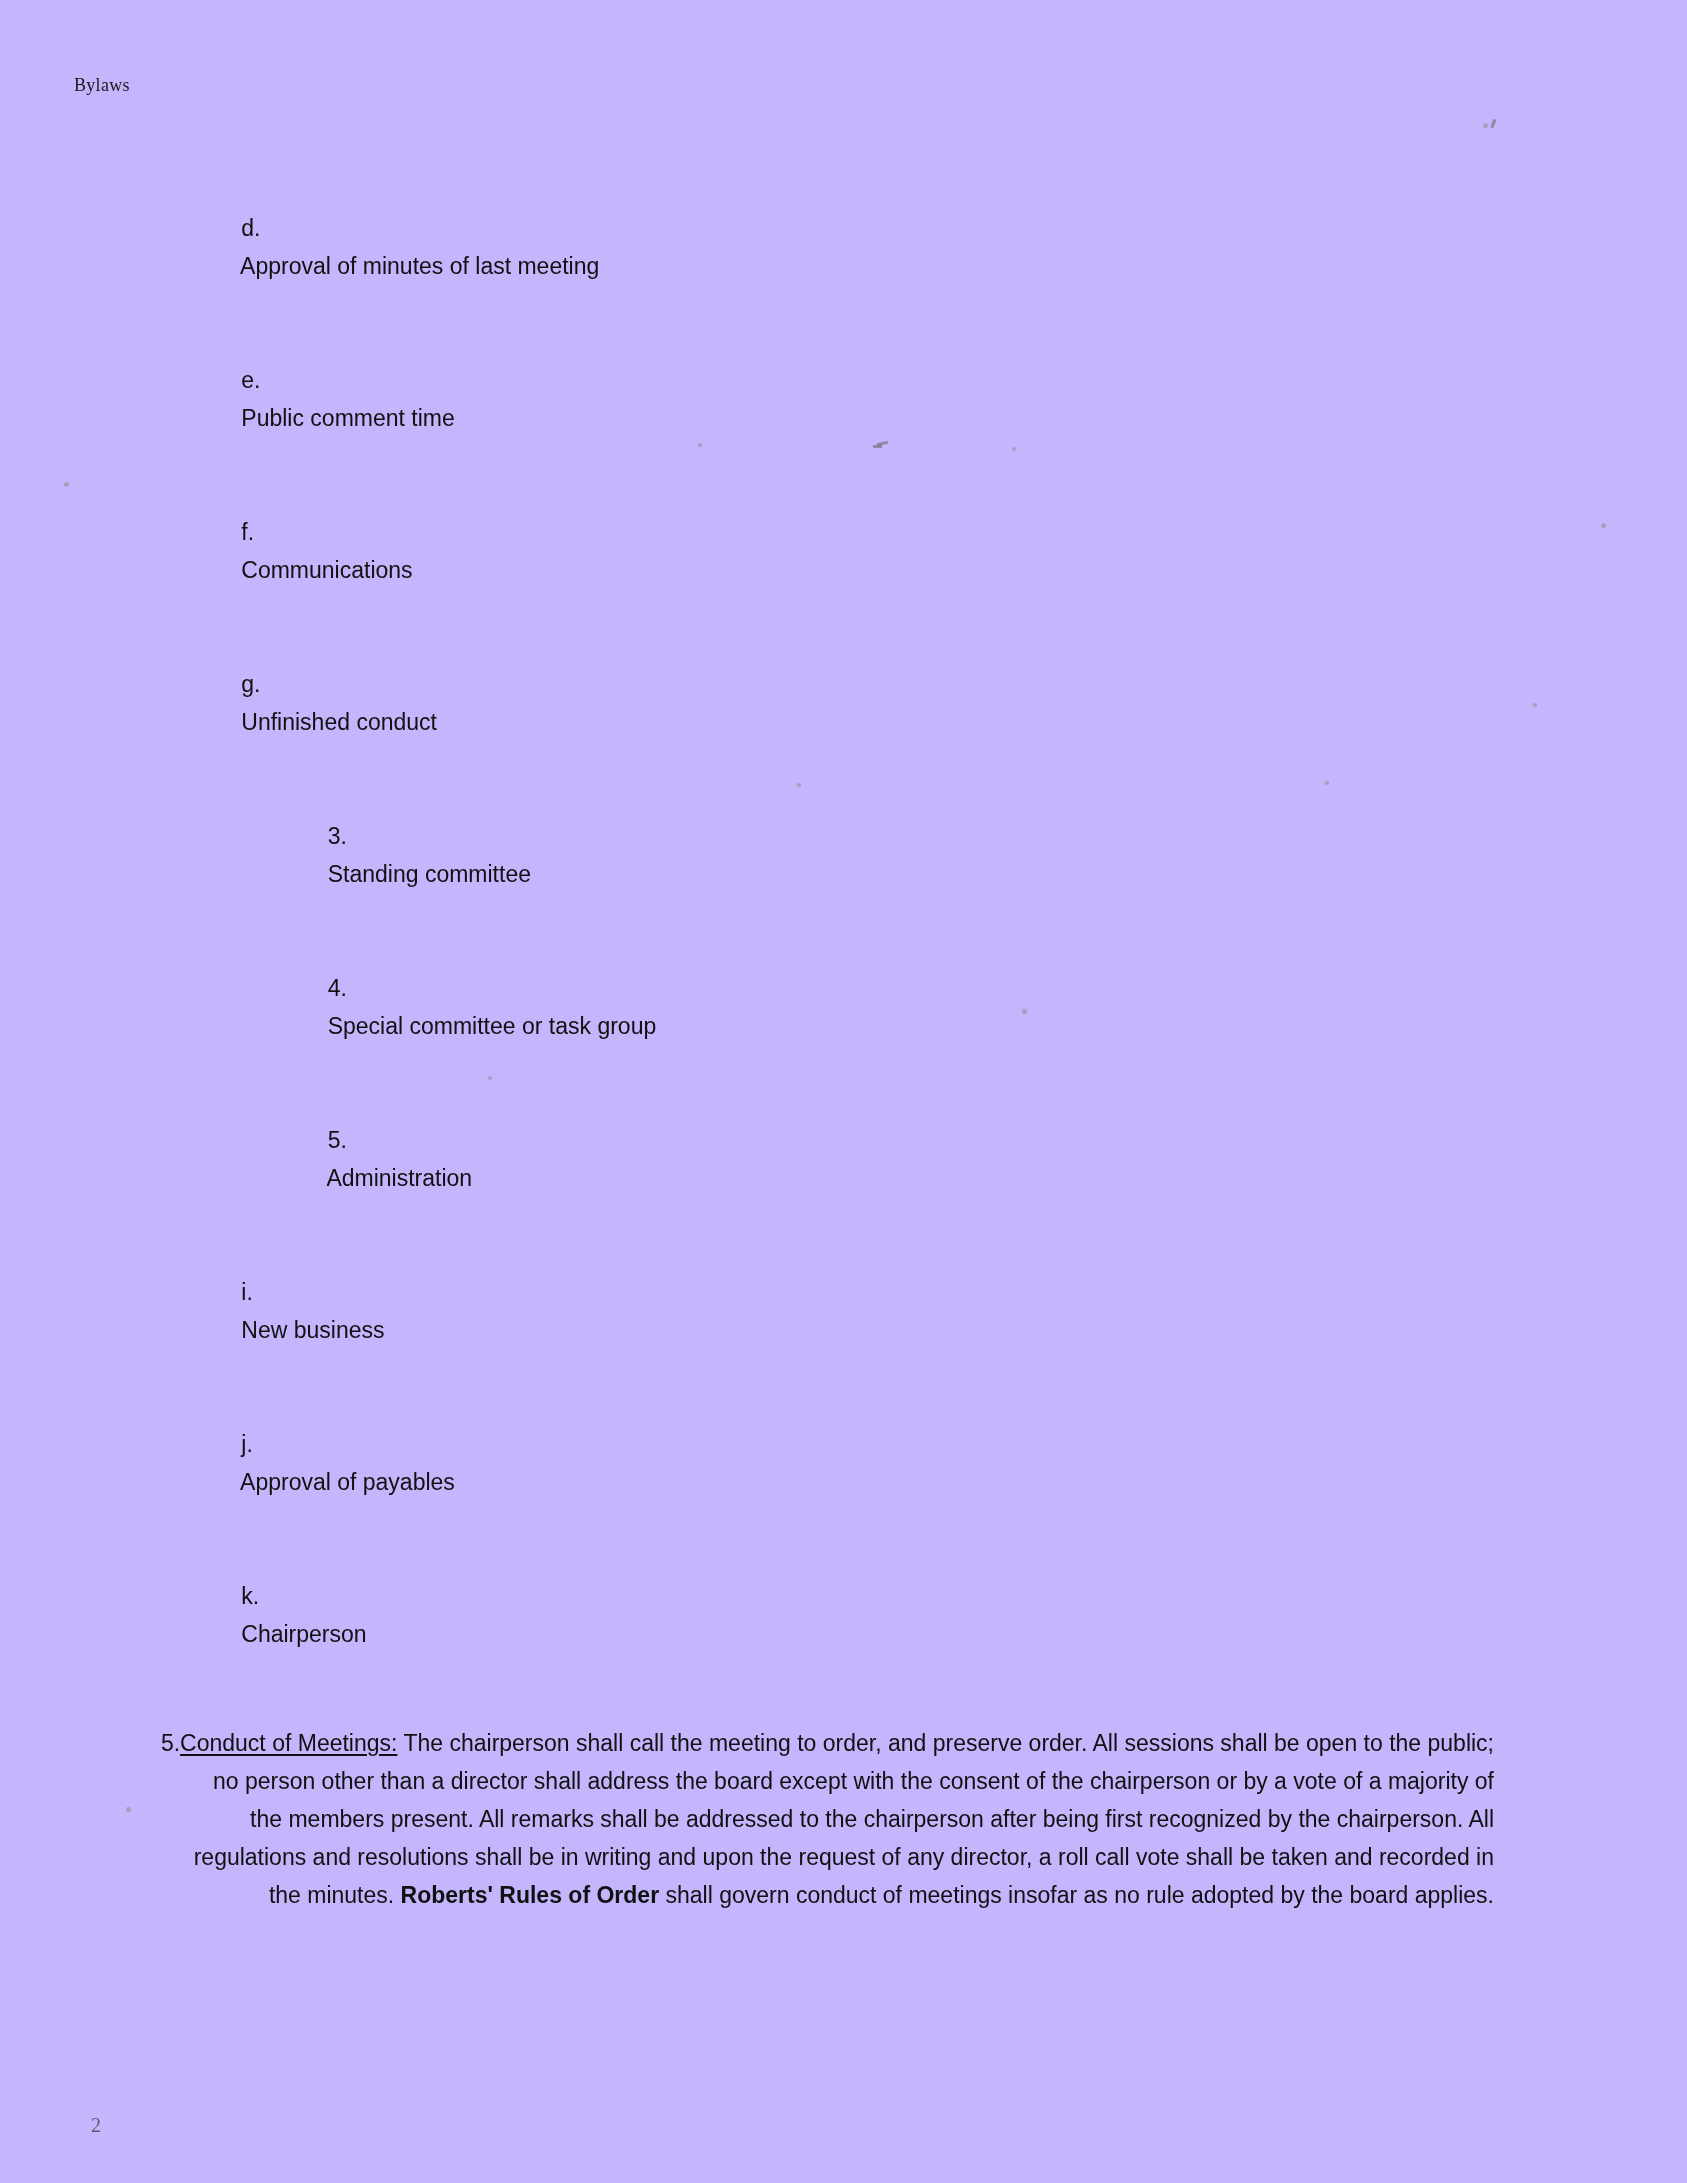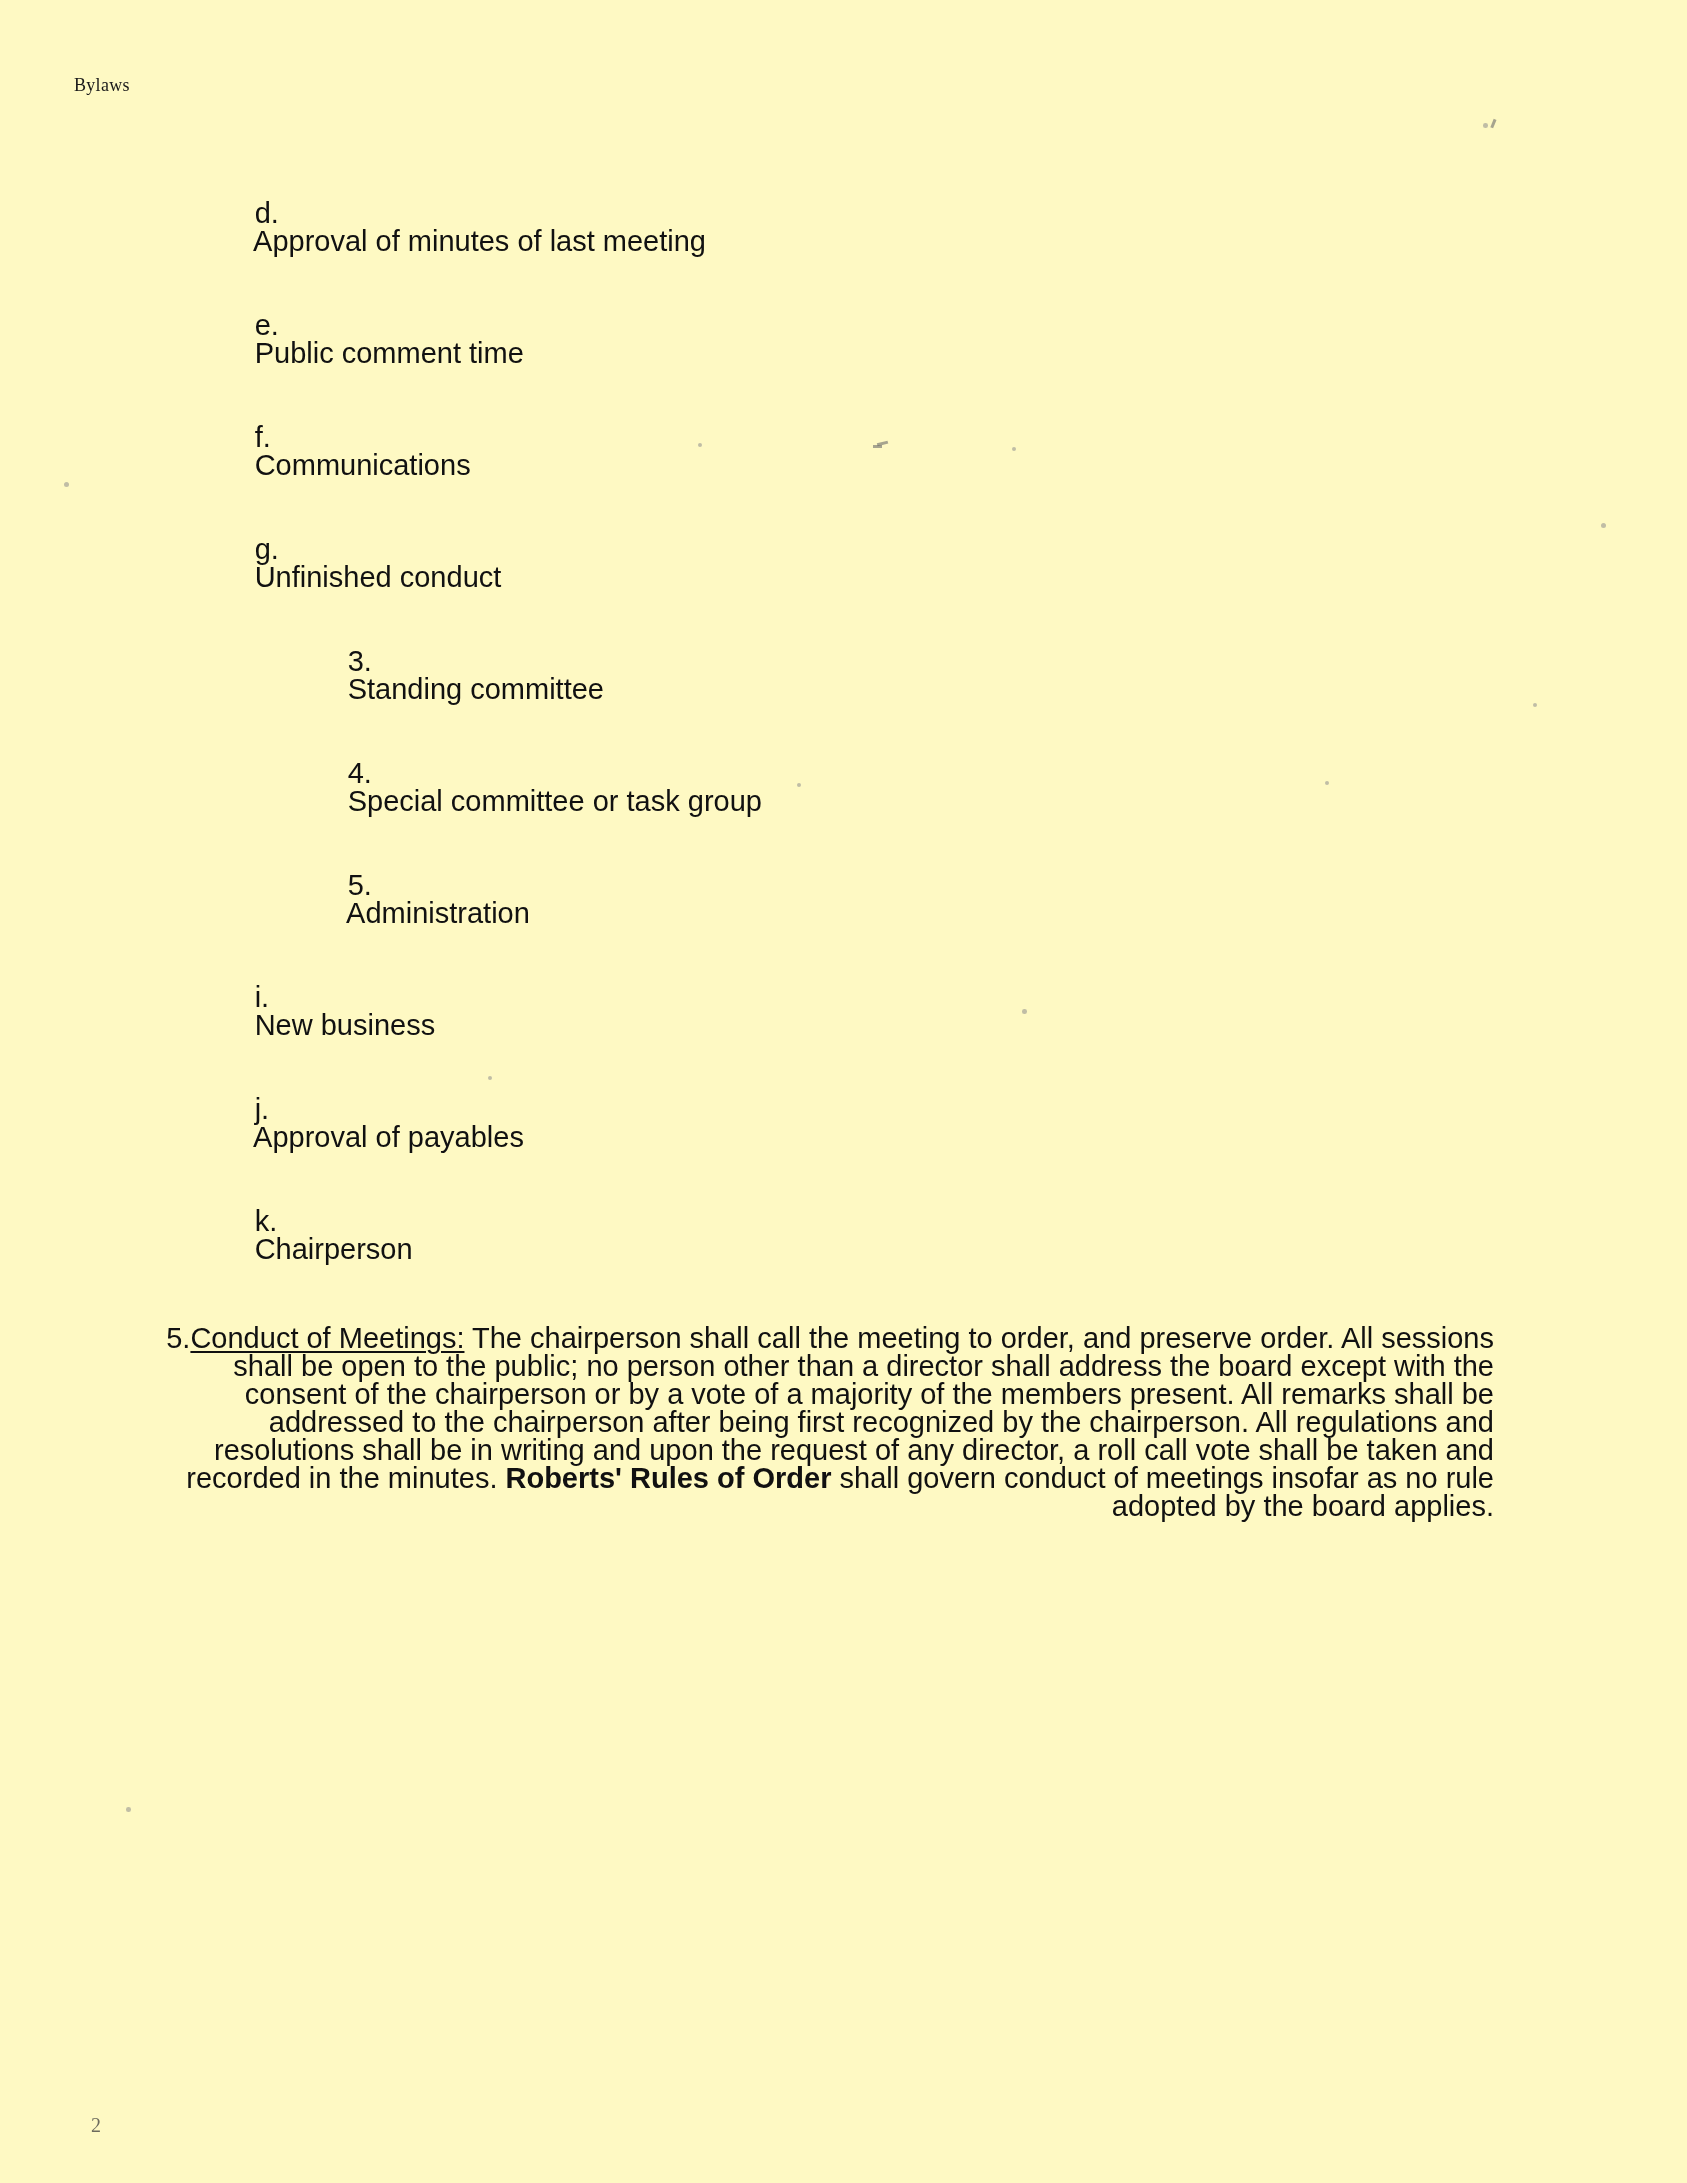--- a/index.html
+++ b/index.html
@@ -12,21 +12,21 @@
     height: 2183px;
     position: relative;
     font-family: "Liberation Sans", sans-serif;
     color: #000000;
     overflow: hidden;
   }
 
   .page {
     position: absolute;
     inset: 0;
-    background: #fef9c3;
+    background: #c4b5fd;
   }
 
   
   .running-head {
     position: absolute;
     left: 74px;
     top: 74px;
     font-family: "Liberation Serif", serif;
     font-size: 18px;
     letter-spacing: 0.3px;
@@ -34,22 +34,22 @@
     transform: scaleY(1.08);
     transform-origin: left top;
   }
 
   
   .content {
     position: absolute;
     left: 177px;
     top: 171px;
     width: 1317px;
-    font-size: 29px;
-    line-height: 28px;
+    font-size: 23px;
+    line-height: 38px;
     color: #111111;
   }
 
   .agenda-list {
     margin: 0;
     padding: 0;
     list-style: none;
   }
   .agenda-item {
     white-space: pre;

